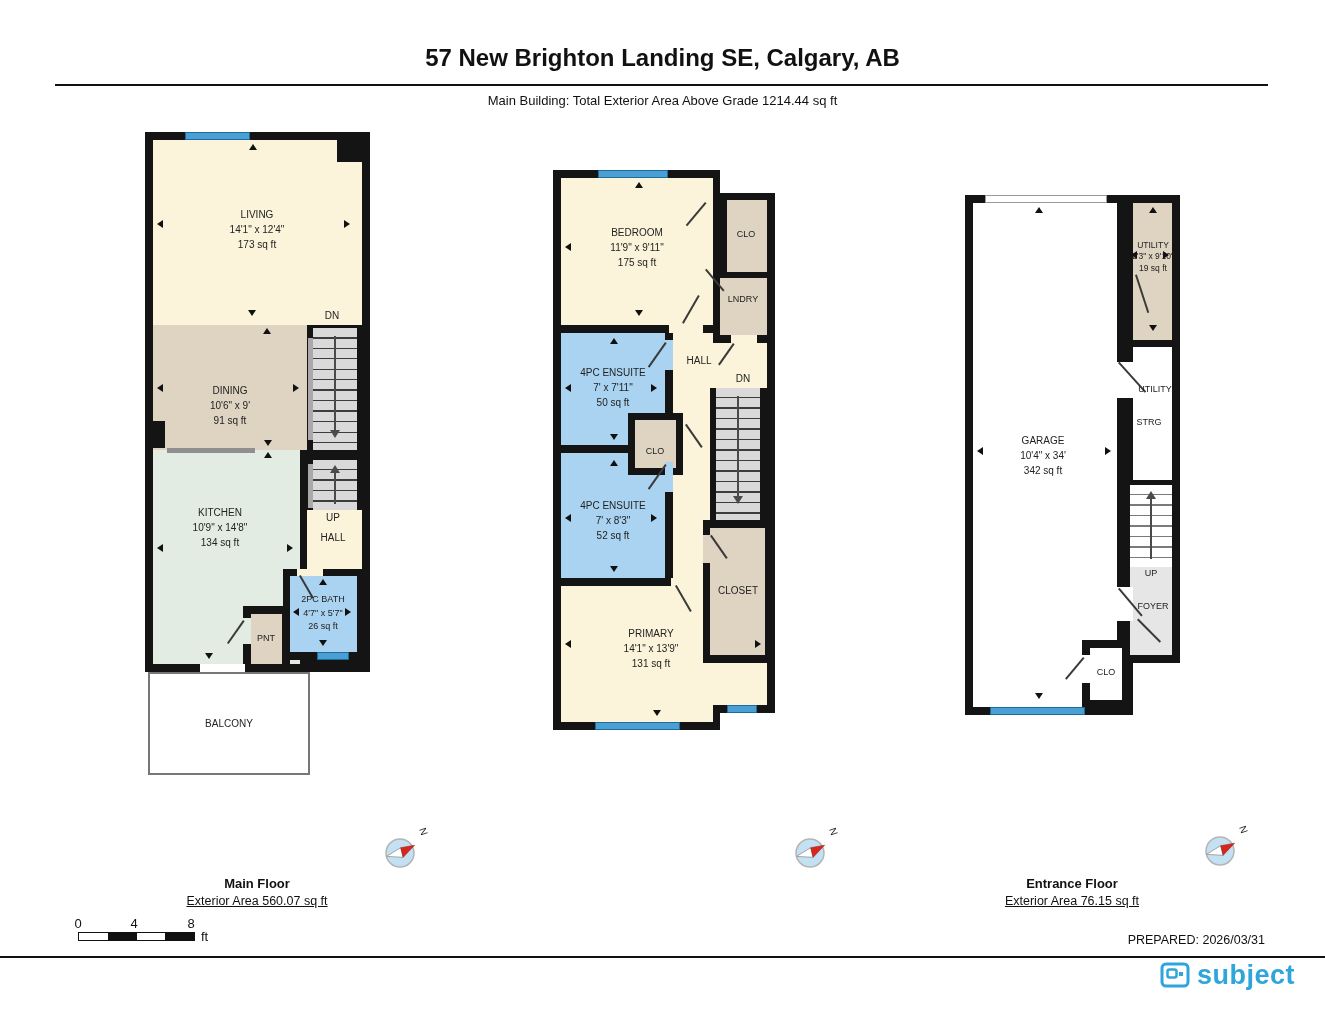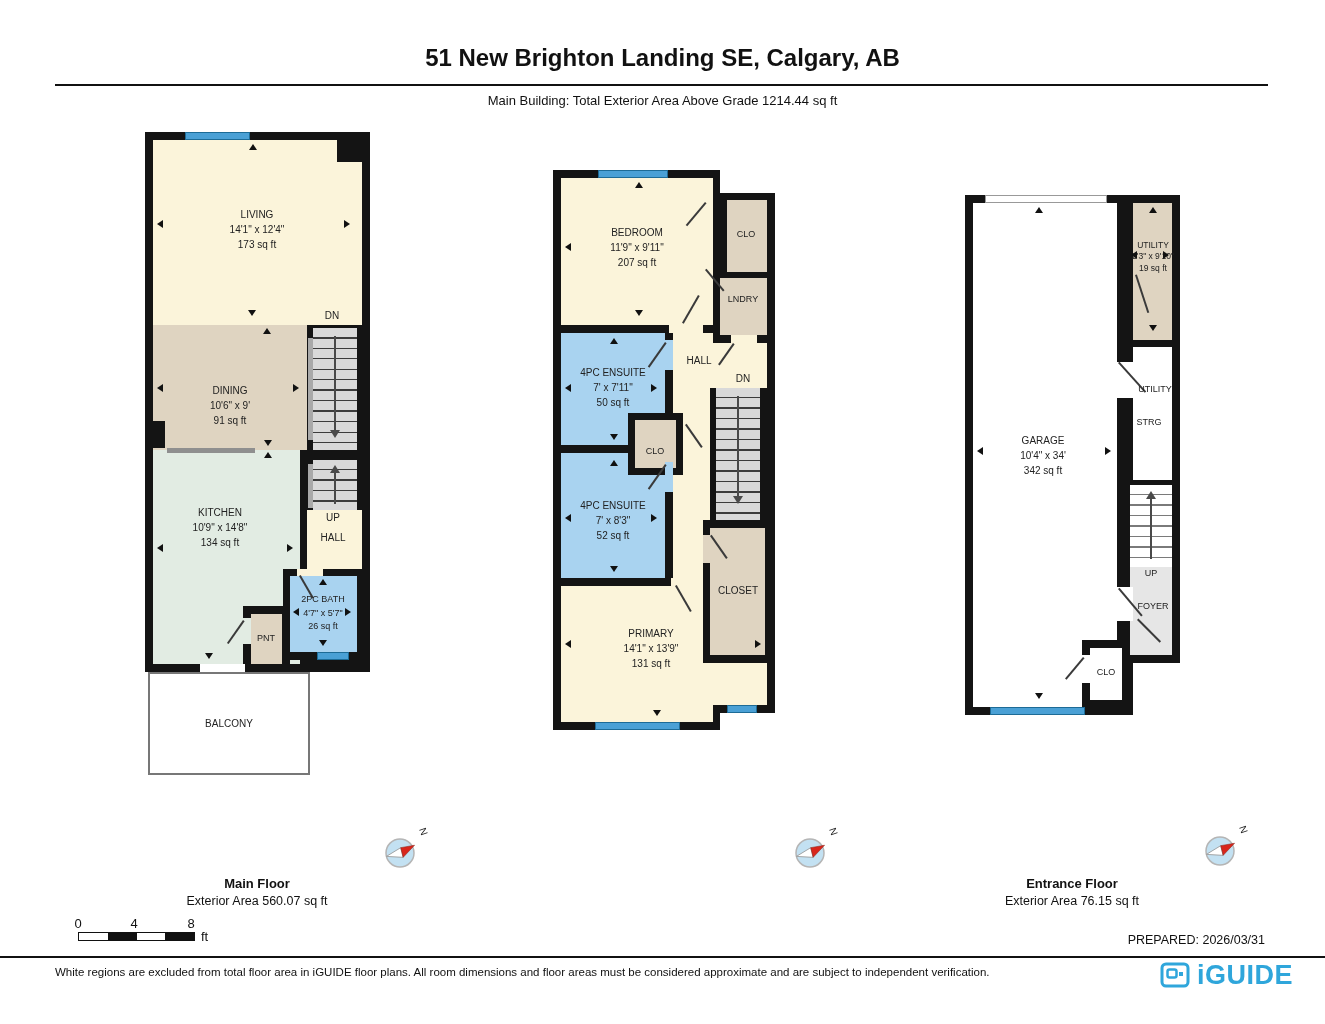--- a/index.html
+++ b/index.html
@@ -24,30 +24,30 @@
   .tu.g{border-bottom-color:#4a4a4a;border-left-width:5px;border-right-width:5px;border-bottom-width:8px;}
   .leaf{position:absolute;width:1.5px;background:#3a3a3a;transform-origin:top left;}
   .gap{position:absolute;}
   .rail{position:absolute;background:#a9a9a9;}
   .counter{position:absolute;background:#8f8f8f;}
   .balcony{position:absolute;background:#fff;border:2px solid #777;box-sizing:border-box;}
   .compass{position:absolute;width:44px;height:44px;}
   .cn{position:absolute;top:-3px;right:-3px;font-size:10px;transform:rotate(70deg);color:#222;}
   .floor-caption{position:absolute;text-align:center;}
   .floor-caption .fl{font-size:13px;font-weight:bold;}
-  .floor-caption .fa{font-size:12.5px;margin-top:3px;}
+  .floor-caption .fa{font-size:12.5px;margin-top:3px;text-decoration:underline;}
   .hline{position:absolute;background:#111;}
   .seg{flex:1;}
 </style>
 </head>
 <body>
 
 <div class="page">
 
-  <div class="abs" style="top:44px;left:0;width:100%;text-align:center;font-size:24px;font-weight:bold;">51 New Brighton Landing SE, Calgary, AB</div>
+  <div class="abs" style="top:44px;left:0;width:100%;text-align:center;font-size:24px;font-weight:bold;">57 New Brighton Landing SE, Calgary, AB</div>
   <div class="hline" style="top:84px;left:55px;width:1213px;height:2px;"></div>
   <div class="abs" style="top:93px;left:0;width:100%;text-align:center;font-size:13px;">Main Building: Total Exterior Area Above Grade 1214.44 sq ft</div>
 
   <div class="plan" style="left:145px;top:132px;width:225px;height:643px;">
     <div class="blk" style="left:0;top:0;width:225px;height:540px;"></div>
 
     <div class="room" style="left:8px;top:8px;width:209px;height:185px;background:#FBF4DA;"></div>
     <div class="room" style="left:8px;top:193px;width:154px;height:125px;background:#DFD4C1;"></div>
     <div class="room" style="left:8px;top:318px;width:147px;height:214px;background:#E2ECE3;"></div>
     <div class="room" style="left:162px;top:378px;width:55px;height:59px;background:#FBF4DA;"></div>
@@ -172,21 +172,21 @@
     <div class="leaf" style="left:112px;top:294px;height:30px;transform:rotate(35deg);"></div>
     <div class="leaf" style="left:132px;top:255px;height:28px;transform:rotate(-35deg);"></div>
     <div class="gap" style="left:118px;top:408px;width:30px;height:8px;background:#FBF4DA;"></div>
     <div class="leaf" style="left:122px;top:416px;height:30px;transform:rotate(-30deg);"></div>
     <div class="gap" style="left:150px;top:365px;width:7px;height:28px;background:#DFD4C1;"></div>
     <div class="leaf" style="left:157px;top:366px;height:28px;transform:rotate(-35deg);"></div>
 
     <div class="rlabel" style="left:84px;top:77px;">
       <div class="rname">BEDROOM</div>
       <div>11'9" x 9'11"</div>
-      <div>207 sq ft</div>
+      <div>175 sq ft</div>
     </div>
     <div class="rlabel sm" style="left:193px;top:65px;">CLO</div>
     <div class="rlabel sm" style="left:190px;top:130px;">LNDRY</div>
     <div class="rlabel" style="left:60px;top:217px;">
       <div class="rname">4PC ENSUITE</div>
       <div>7' x 7'11"</div>
       <div>50 sq ft</div>
     </div>
     <div class="rlabel" style="left:146px;top:190px;">HALL</div>
     <div class="rlabel" style="left:190px;top:208px;">DN</div>
@@ -324,24 +324,23 @@
       <div class="seg" style="background:#111;"></div>
       <div class="seg" style="background:#fff;"></div>
       <div class="seg" style="background:#111;"></div>
     </div>
     <div class="abs" style="left:201px;top:929px;font-size:13px;">ft</div>
   </div>
 
   <div class="abs" style="left:1020px;top:933px;width:245px;text-align:right;font-size:12.5px;">PREPARED: 2026/03/31</div>
 
   <div class="hline" style="left:0;top:956px;width:1325px;height:2px;"></div>
-  <div class="abs" style="left:55px;top:966px;width:1000px;font-size:11.5px;">White regions are excluded from total floor area in iGUIDE floor plans. All room dimensions and floor areas must be considered approximate and are subject to independent verification.</div>
 
   <div class="abs" style="left:1160px;top:956px;height:38px;display:flex;align-items:center;gap:7px;">
     <svg width="30" height="26" viewBox="0 0 30 26">
       <rect x="2" y="2" width="26" height="22" rx="4" fill="none" stroke="#2FA6DB" stroke-width="3"></rect>
       <rect x="7.5" y="7.5" width="9" height="8" rx="2" fill="none" stroke="#2FA6DB" stroke-width="2.5"></rect>
       <rect x="19" y="10" width="4" height="4" fill="#2FA6DB"></rect>
     </svg>
-    <span style="font-size:27px;font-weight:bold;color:#2FA6DB;letter-spacing:0.5px;">iGUIDE</span>
+    <span style="font-size:27px;font-weight:bold;color:#2FA6DB;letter-spacing:0.5px;">subject</span>
   </div>
 
 </div>
 
 </body></html>

